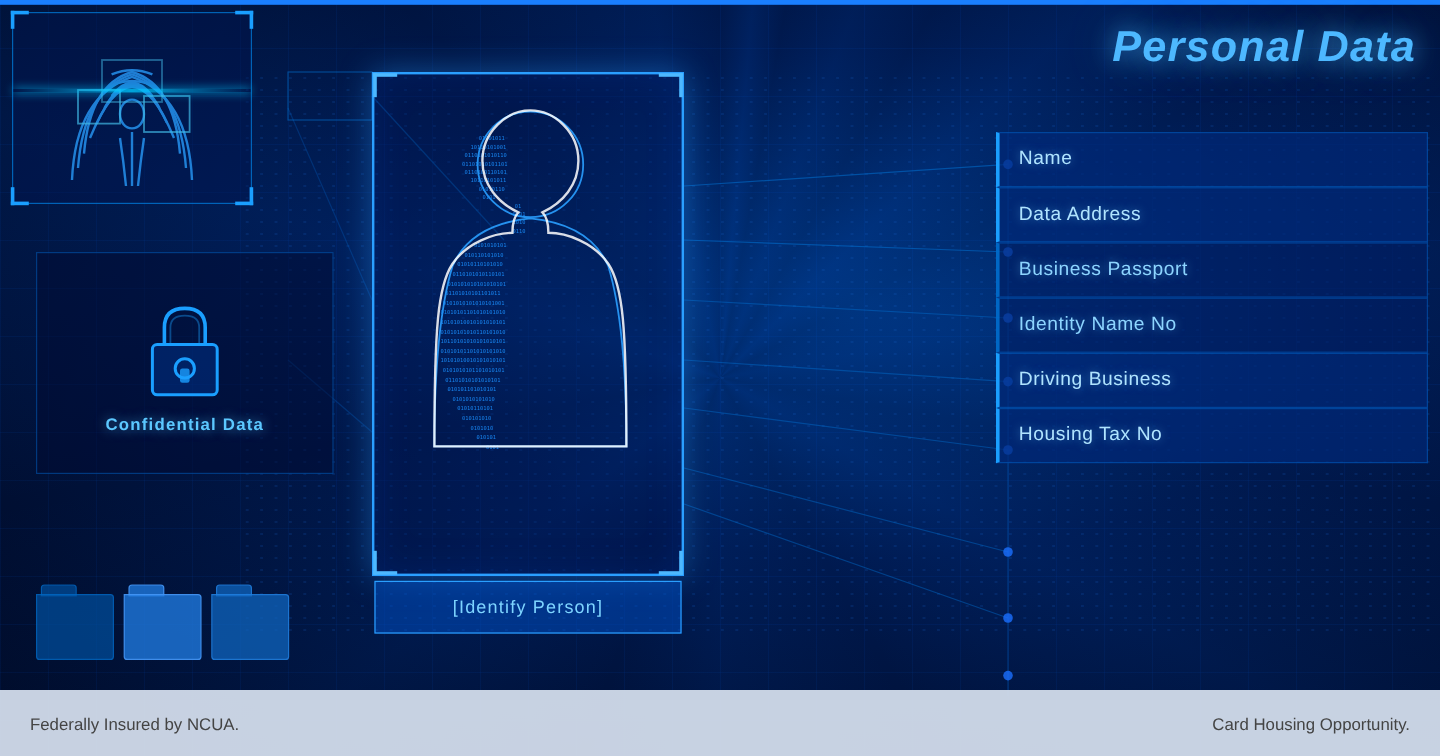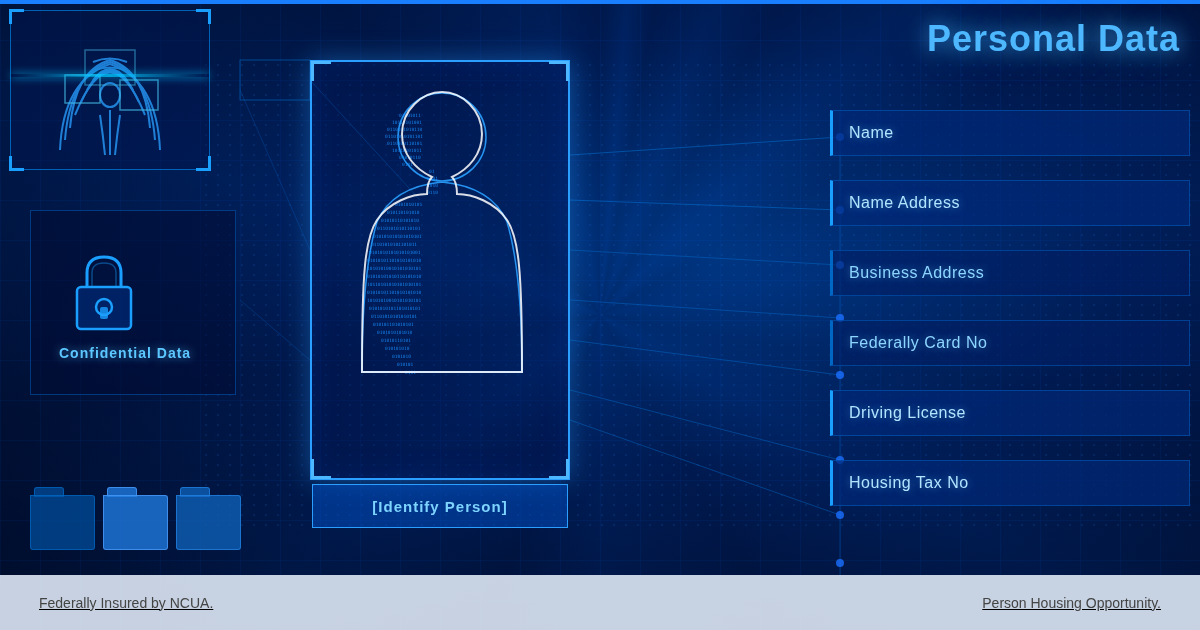--- a/index.html
+++ b/index.html
@@ -103,20 +103,21 @@
     
     .personal-data-title {
       position: absolute;
       top: 18px;
       right: 20px;
       color: #4db8ff;
       font-size: 36px;
       font-weight: 700;
       letter-spacing: 1px;
       text-shadow: 0 0 20px rgba(77, 184, 255, 0.7), 0 0 40px rgba(77, 184, 255, 0.4);
+      font-style: italic;
     }
 
     
     .fingerprint-section {
       position: absolute;
       top: 10px;
       left: 10px;
       width: 220px;
       height: 180px;
     }
@@ -164,29 +165,29 @@
     
     .confidential-section {
       position: absolute;
       top: 210px;
       left: 30px;
       width: 230px;
       height: 200px;
     }
 
     .confidential-box {
-      width: 206px;
+      width: 248px;
       height: 185px;
       border: 1px solid rgba(0, 100, 200, 0.5);
       background: rgba(0, 10, 50, 0.5);
       display: flex;
       flex-direction: column;
+      align-items: center;
       justify-content: center;
       position: relative;
-      padding-left: 28px;
     }
 
     .lock-icon-svg {
       width: 90px;
       height: 90px;
       margin-bottom: 10px;
     }
 
     .confidential-label {
       color: #5cc8ff;
@@ -290,21 +291,21 @@
       background: rgba(0, 80, 200, 0.5);
       border: 1px solid #2a9fff;
       display: flex;
       align-items: center;
       justify-content: center;
     }
 
     .identify-label {
       color: #7dd4ff;
       font-size: 15px;
-      font-weight: 700;
+      font-weight: 400;
       letter-spacing: 1px;
     }
 
     
     .connections-svg {
       position: absolute;
       top: 0; left: 0;
       width: 100%;
       height: 100%;
       pointer-events: none;
@@ -312,21 +313,21 @@
     }
 
     
     .data-fields {
       position: absolute;
       top: 110px;
       right: 10px;
       width: 360px;
       display: flex;
       flex-direction: column;
-      gap: 24px;
+      gap: 0;
     }
 
     .data-field {
       height: 46px;
       background: rgba(0, 30, 100, 0.6);
       border: 1px solid rgba(0, 100, 200, 0.5);
       border-left: 3px solid rgba(0, 120, 220, 0.8);
       display: flex;
       align-items: center;
       padding-left: 16px;
@@ -357,23 +358,22 @@
     .footer-bar {
       position: absolute;
       bottom: 0;
       left: 0;
       right: 0;
       height: 55px;
       background: rgba(210, 220, 235, 0.95);
       display: flex;
       align-items: center;
       justify-content: space-between;
-      padding: 0 39px;
+      padding: 0 25px;
       z-index: 10;
-      text-decoration: underline;
     }
 
     .footer-text {
       color: #444;
       font-size: 14px;
       font-weight: 400;
     }
   </style>
 </head>
 <body>
@@ -583,36 +583,36 @@
           <span class="identify-label">[Identify Person]</span>
         </div>
       </div>
     </div>
 
     <div class="data-fields">
     <div class="data-field highlighted">
           <span class="data-field-label">Name</span>
         </div>
         <div class="data-field highlighted">
-          <span class="data-field-label">Name Address</span>
+          <span class="data-field-label">Data Address</span>
         </div>
         <div class="data-field">
-          <span class="data-field-label">Business Address</span>
+          <span class="data-field-label">Business Passport</span>
         </div>
         <div class="data-field">
-          <span class="data-field-label">Federally Card No</span>
+          <span class="data-field-label">Identity Name No</span>
         </div>
         <div class="data-field highlighted">
-          <span class="data-field-label">Driving License</span>
+          <span class="data-field-label">Driving Business</span>
         </div>
         <div class="data-field highlighted">
           <span class="data-field-label">Housing Tax No</span>
         </div>
       </div>
 
   </div>
 
   <div class="footer-bar">
     <span class="footer-text">Federally Insured by NCUA.</span>
-    <span class="footer-text">Person Housing Opportunity.</span>
+    <span class="footer-text">Card Housing Opportunity.</span>
   </div>
 
 </div>
 
 </body></html>

